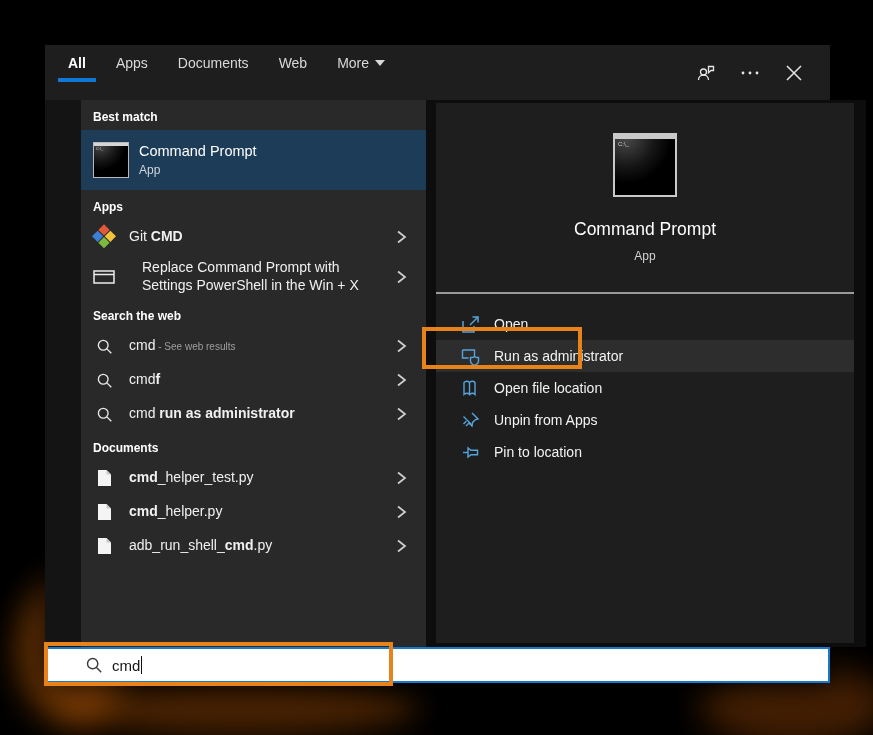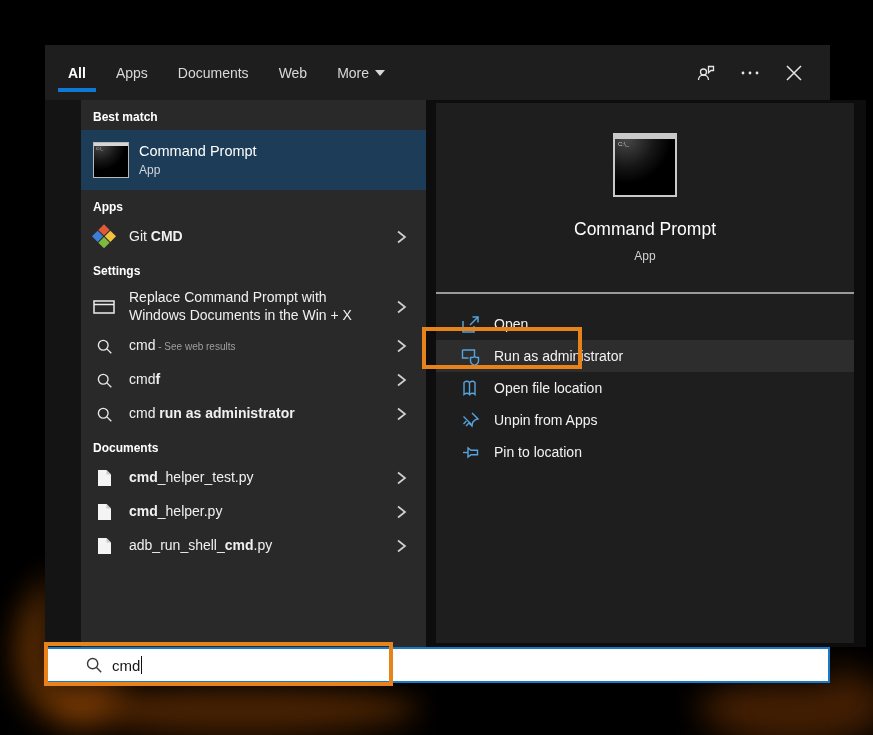--- a/index.html
+++ b/index.html
@@ -14,21 +14,21 @@
   .glow-bottom { left:60px;  top:680px; width:360px; height:55px;  background:rgba(165,78,6,.45); border-radius:50%; filter:blur(15px); }
   .glow-right  { left:700px; top:665px; width:190px; height:80px;  background:rgba(150,68,6,.45); border-radius:50%; filter:blur(17px); }
 
   
   .window { position:absolute; left:45px; top:45px; width:785px; height:638px;
             background:#141414; box-shadow:0 0 30px rgba(0,0,0,.9); }
 
   
   .tabbar { position:absolute; left:0; top:0; width:100%; height:55px; background:#1e1e1e;
             display:flex; align-items:center; justify-content:space-between; }
-  .tabs { display:flex; align-items:flex-end; margin-left:23px; height:100%; }
+  .tabs { display:flex; align-items:center; margin-left:23px; height:100%; }
   .tab { position:relative; color:#d8d8d8; font-size:14px; padding:0 0 19px 0; margin-right:30px;
          cursor:default; display:flex; align-items:center; gap:6px; }
   .tab.active { color:#fff; font-weight:700; }
   .tab .underline { position:absolute; left:50%; transform:translateX(-50%); bottom:8px;
                     width:38px; height:4px; background:#0f78d4; }
   .tab-icons { display:flex; align-items:center; gap:22px; margin-right:25px; }
   .tbtn { width:22px; height:22px; display:flex; align-items:center; justify-content:center; color:#e6e6e6; }
 
   
   .body-row { position:absolute; left:0; top:55px; width:100%; height:547px; display:flex;margin-left:36px; }
@@ -48,21 +48,21 @@
   .best-row { min-height:60px; background:#1c3c58; padding-left:12px; }
   .best-icon { width:36px; height:36px; margin-right:10px; flex:none; }
   .best-text .t1 { font-size:14.5px; color:#fff; }
   .best-text .t2 { font-size:12px; color:#cfd6dc; margin-top:4px; }
 
   .cmdicon { position:relative; background:#000; border:1px solid #b9b9b9; width:100%; height:100%;
              background:radial-gradient(circle at 18% 5%, #4a4a4a 0%, #161616 38%, #000 60%); }
   .cmdicon::before { content:""; position:absolute; left:0; top:0; width:100%; height:3px; background:#d6d6d6; }
   .cmdicon .tinytxt { position:absolute; left:2px; top:4px; color:#cfcfcf; font-size:4px; line-height:4px; }
 
-  .two-line { padding-top:5px; padding-bottom:5px; }
+  .two-line { padding-top:5px; padding-bottom:5px;gap:13px; }
 
   .git-icon { width:18px; height:18px; position:relative; transform:rotate(45deg); }
   .git-icon i { position:absolute; width:8px; height:8px; }
   .git-icon .g1 { left:0; top:0; background:#e05a3a; }
   .git-icon .g2 { left:9px; top:0; background:#f2c33c; }
   .git-icon .g3 { left:0; top:9px; background:#3d7fd6; }
   .git-icon .g4 { left:9px; top:9px; background:#7cbb3f; }
 
   
   .preview-panel { position:absolute; left:10px; top:3px; width:418px; height:540px; background:#1e1e1e; }
@@ -179,40 +179,40 @@
               </span>
           </span>
           <span class="rlabel"><span>Git </span><b>CMD</b><span></span></span>
           <span class="chev">
             <svg width="11" height="14" viewBox="0 0 11 14" fill="none" stroke="#d0d0d0" stroke-width="1.7">
                 <path d="M2 1.5 l7 5.5 -7 5.5"></path>
               </svg>
           </span>
         </div>
 
-        <div class="sec-header">Settings</div>
 
         <div class="row two-line">
           <span class="ricon">
             <svg width="22" height="14" viewBox="0 0 22 14" fill="none" stroke="#ececec" stroke-width="1.5">
               <rect x="1" y="1" width="20" height="12"></rect>
               <path d="M1 4.5 h20"></path>
             </svg>
           </span>
           <span class="rlabel">
             <span>Replace Command Prompt with</span><br>
-            <span>Windows Documents in the Win + X</span>
-          </span>
-          <span class="chev">
-            <svg width="11" height="14" viewBox="0 0 11 14" fill="none" stroke="#d0d0d0" stroke-width="1.7">
-                <path d="M2 1.5 l7 5.5 -7 5.5"></path>
-              </svg>
-          </span>
-        </div>
-
+            <span>Settings PowerShell in the Win + X</span>
+          </span>
+          <span class="chev">
+            <svg width="11" height="14" viewBox="0 0 11 14" fill="none" stroke="#d0d0d0" stroke-width="1.7">
+                <path d="M2 1.5 l7 5.5 -7 5.5"></path>
+              </svg>
+          </span>
+        </div>
+
+        <div class="sec-header">Search the web</div>
 
         <div class="row">
           <span class="ricon">
             <svg width="17" height="17" viewBox="0 0 20 20" fill="none" stroke="#e8e8e8" stroke-width="1.6">
                 <circle cx="8.5" cy="8.5" r="5.7"></circle>
                 <path d="M12.8 12.8 L18 18"></path>
               </svg>
           </span>
           <span class="rlabel"><span>cmd</span><b></b><span class="sub-gray"> - See web results</span></span>
           <span class="chev">

